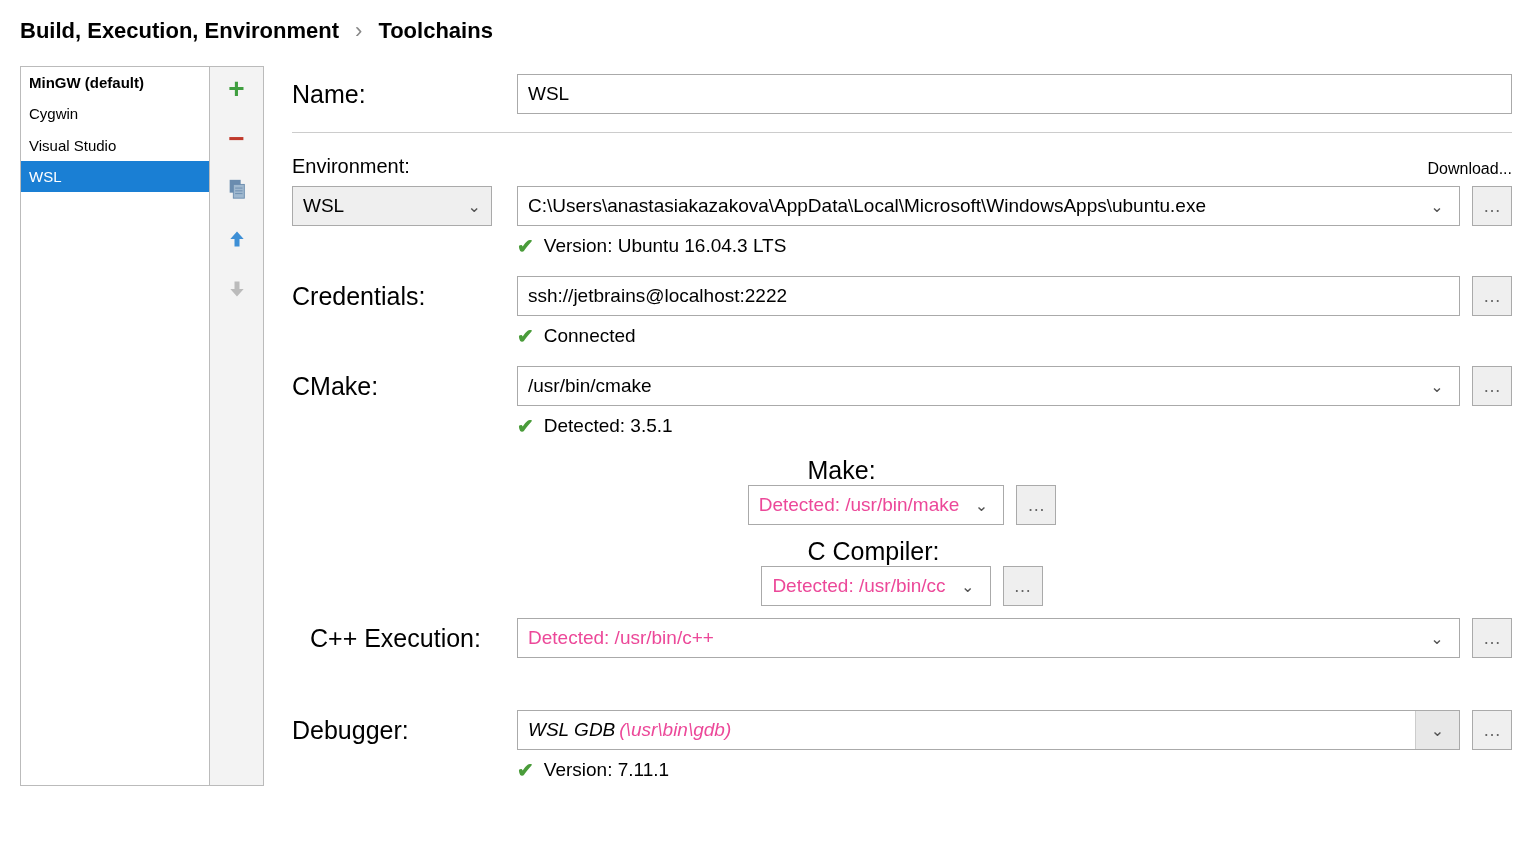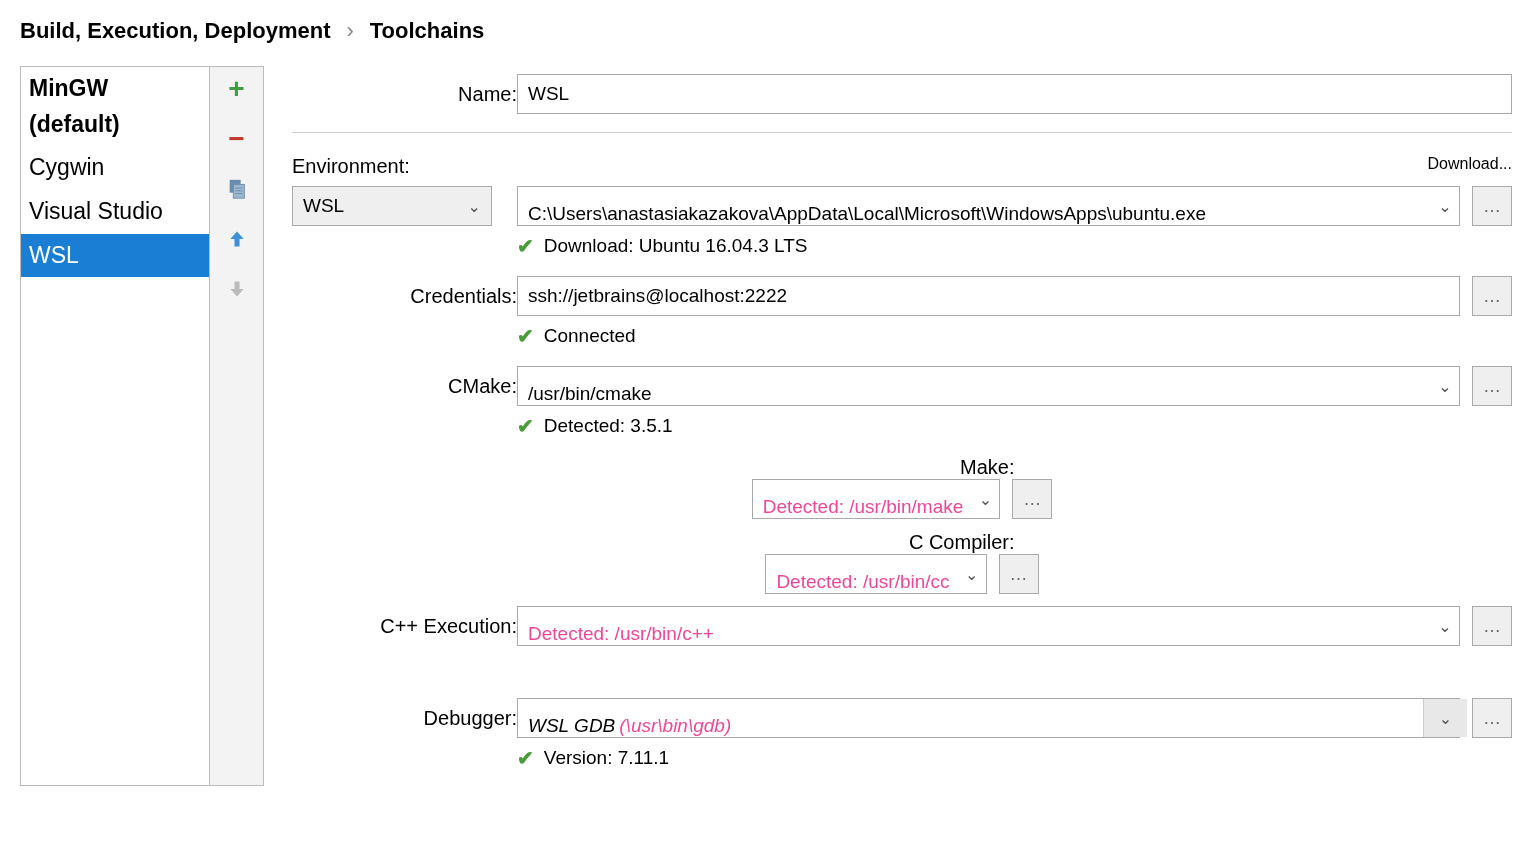--- a/index.html
+++ b/index.html
@@ -28,21 +28,21 @@
   height: 720px;
 }
 .list {
   width: 190px;
   border: 1px solid #bbb;
   background: #fff;
   overflow: hidden;
 }
 .list-item {
   padding: 4px 8px;
-  font-size: 23px;
+  font-size: 15px;
   line-height: 1.55;
   cursor: pointer;
 }
 .list-item.default { font-weight: 700; }
 .list-item.selected { background: #1a7fd4; color: #fff; }
 .toolbar {
   width: 54px;
   border: 1px solid #bbb;
   border-left: none;
   background: #f3f3f3;
@@ -64,39 +64,38 @@
   flex: 1;
   padding: 0 0 0 28px;
 }
 .row {
   display: flex;
   align-items: center;
   margin-top: 8px;
 }
 .label {
   width: 225px;
-  font-size: 20px;
-  text-align: right;
+  font-size: 25px;
 }
 .label.indent { padding-left: 18px; }
 .field-col { flex: 1; display: flex; gap: 12px; align-items: center; }
 input.text, .combo, .combo-sm {
   height: 40px;
   border: 1px solid #aaa;
   background: #fff;
   padding: 0 10px;
   font-size: 19px;
   font-family: inherit;
 }
 input.text { flex: 1; }
 input.text::placeholder { color: #999; }
 .combo {
   flex: 1;
-  display: flex; align-items: flex-end; justify-content: space-between;
-  padding-right: 0;
+  display: flex; align-items: center; justify-content: space-between;
+  padding-right: 8px;
   cursor: pointer;
   position: relative;
 }
 .combo .chev-box {
   width: 44px; height: 38px;
   display: flex; align-items: center; justify-content: center;
   margin: 0 -8px 0 0;
 }
 .combo.grey .chev-box { background: #e8e8e8; border-left: 1px solid #ccc; }
 .combo-sm {
@@ -125,33 +124,33 @@
 .check {
   color: #4a9c3a;
   font-weight: bold;
   font-size: 20px;
 }
 hr.sep {
   border: none; border-top: 1px solid #ccc;
   margin: 18px 0 22px 0;
 }
 .env-head {
-  display: flex; justify-content: space-between; align-items: flex-start;
+  display: flex; justify-content: space-between; align-items: flex-end;
 }
 .link { color: #000000; cursor: pointer; font-size: 16px; }
 .combo .muted { color: #ec4899; }
 .combo .val { display: flex; gap: 4px; align-items: baseline; font-style: italic; }
 .gap-below { margin-bottom: 12px; flex-direction: column; }
 .big-gap { height: 44px; }
 </style>
 </head>
 <body>
 
 <div class="breadcrumb">
-  <span>Build, Execution, Deployment</span>
+  <span>Build, Execution, Environment</span>
   <span class="sep">›</span>
   <span>Toolchains</span>
 </div>
 
 <div class="main">
   <div class="sidebar">
     <div class="list">
       <div class="list-item default">MinGW (default)</div>
       <div class="list-item">Cygwin</div>
       <div class="list-item">Visual Studio</div>
@@ -210,21 +209,21 @@
               <span class="chev">⌄</span>
             </span>
         </div>
         <div class="ellipsis-btn">
           <span>…</span>
         </div>
       </div>
     </div>
     <div class="status">
       <span class="check">✔</span>
-      <span>Download: Ubuntu 16.04.3 LTS</span>
+      <span>Version: Ubuntu 16.04.3 LTS</span>
     </div>
 
     <div class="row">
       <div class="label">Credentials:</div>
       <div class="field-col">
         <input class="text" type="text" value="ssh://jetbrains@localhost:2222" style="">
         <div class="ellipsis-btn">
             <span>…</span>
           </div>
       </div>

